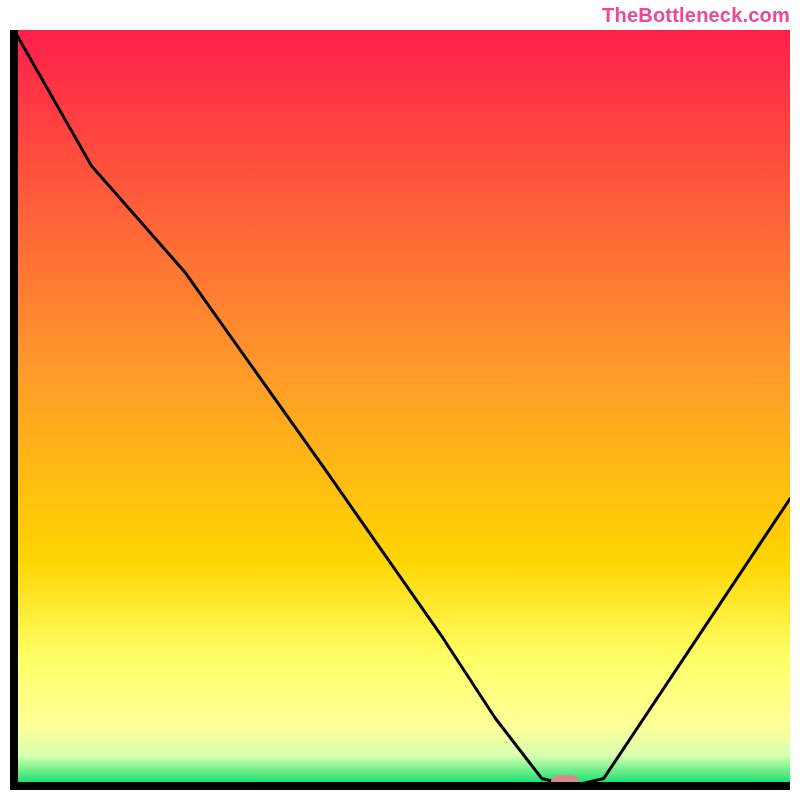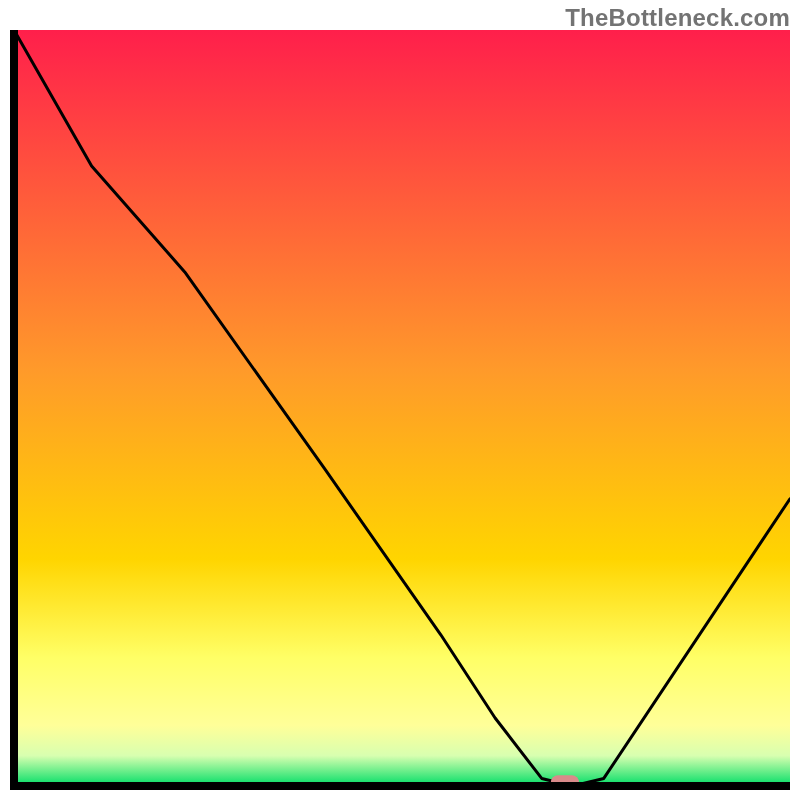--- a/index.html
+++ b/index.html
@@ -12,23 +12,23 @@
   }
   .container {
     position: relative;
     width: 800px;
     height: 800px;
   }
   .watermark {
     position: absolute;
     top: 4px;
     right: 10px;
-    font-size: 24px;
+    font-size: 20px;
     font-weight: 600;
-    color: #737373;
+    color: #ec4899;
     letter-spacing: 0.2px;
   }
   .plot {
     position: absolute;
     left: 10px;
     top: 30px;
     width: 780px;
     height: 760px;
   }
   .plot svg {

